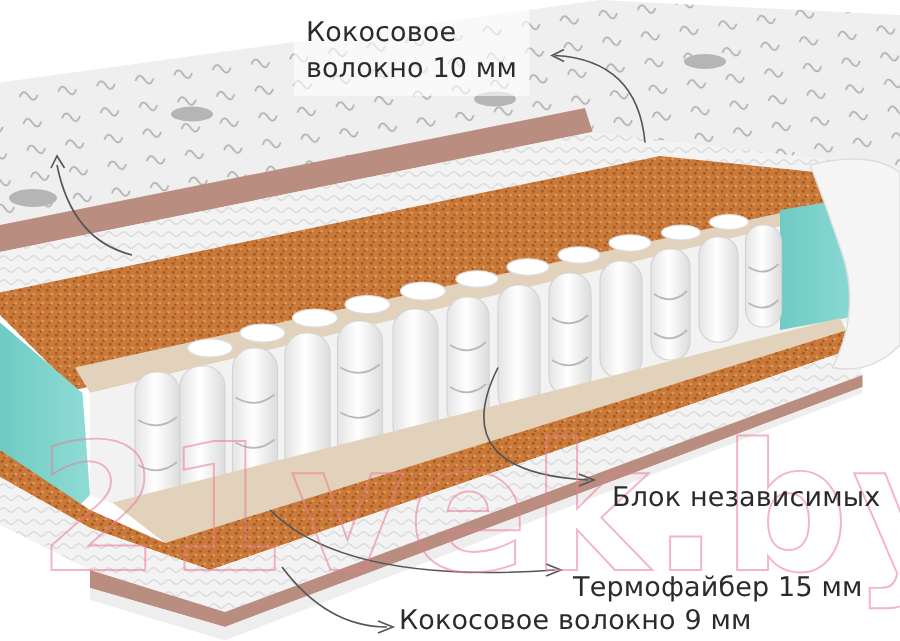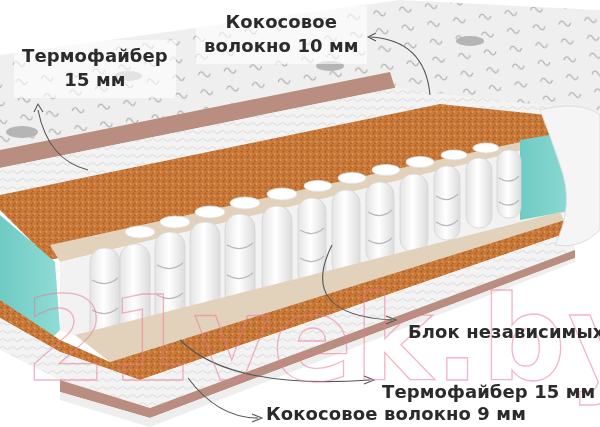--- a/index.html
+++ b/index.html
@@ -1,19 +1,19 @@
 <!DOCTYPE html>
 <html><head>
 <meta charset="utf-8">
 <style>
   html, body { margin: 0; padding: 0; }
   body { width: 600px; height: 427px; overflow: hidden; background: #ffffff; font-family: "DejaVu Sans", sans-serif; }
   .stage { position: relative; width: 600px; height: 427px; overflow: hidden; background: #ffffff; }
   svg.art { position: absolute; left: 0; top: 0; }
-  .label { position: absolute; color: #2b2b2b; font-size: 18px; line-height: 24px; font-weight: 700; letter-spacing: 0.1px; white-space: nowrap; text-align: center; }
+  .label { position: absolute; color: #2b2b2b; font-size: 18px; line-height: 24px; font-weight: 400; letter-spacing: 0.1px; white-space: nowrap; }
   .label .line { display: block; }
   .label-box { background: rgba(255,255,255,0.62); padding: 4px 8px 6px 8px; }
   .watermark { position: absolute; left: 25px; top: 270px; font-size: 118px; font-family: "DejaVu Sans", sans-serif; font-weight: 700; color: transparent; -webkit-text-stroke: 1.3px rgba(235,120,150,0.55); letter-spacing: 2px; pointer-events: none; }
 </style>
 </head>
 <body>
 
 <div class="stage">
   <svg class="art" width="600" height="427" viewBox="0 0 600 427">
     <defs>
@@ -124,24 +124,20 @@
       <path d="M386 316 l10 4 l-10 4"></path>
       <path d="M180 340 q50 50 190 40"></path>
       <path d="M364 376 l10 4 l-10 4"></path>
       <path d="M188 378 q30 40 70 40"></path>
       <path d="M252 414 l10 4 l-10 4"></path>
     </g>
   </svg>
 
   <div class="watermark">21vek.by</div>
 
-  <div class="label label-box" style="left:14px; top:40px;">
-    <span class="line">Термофайбер</span>
-    <span class="line">15 мм</span>
-  </div>
 
   <div class="label label-box" style="left:196px; top:6px;">
     <span class="line">Кокосовое</span>
     <span class="line">волокно 10 мм</span>
   </div>
 
   <div class="label" style="left:408px; top:320px;">
     <span class="line">Блок независимых</span>
   </div>
 

